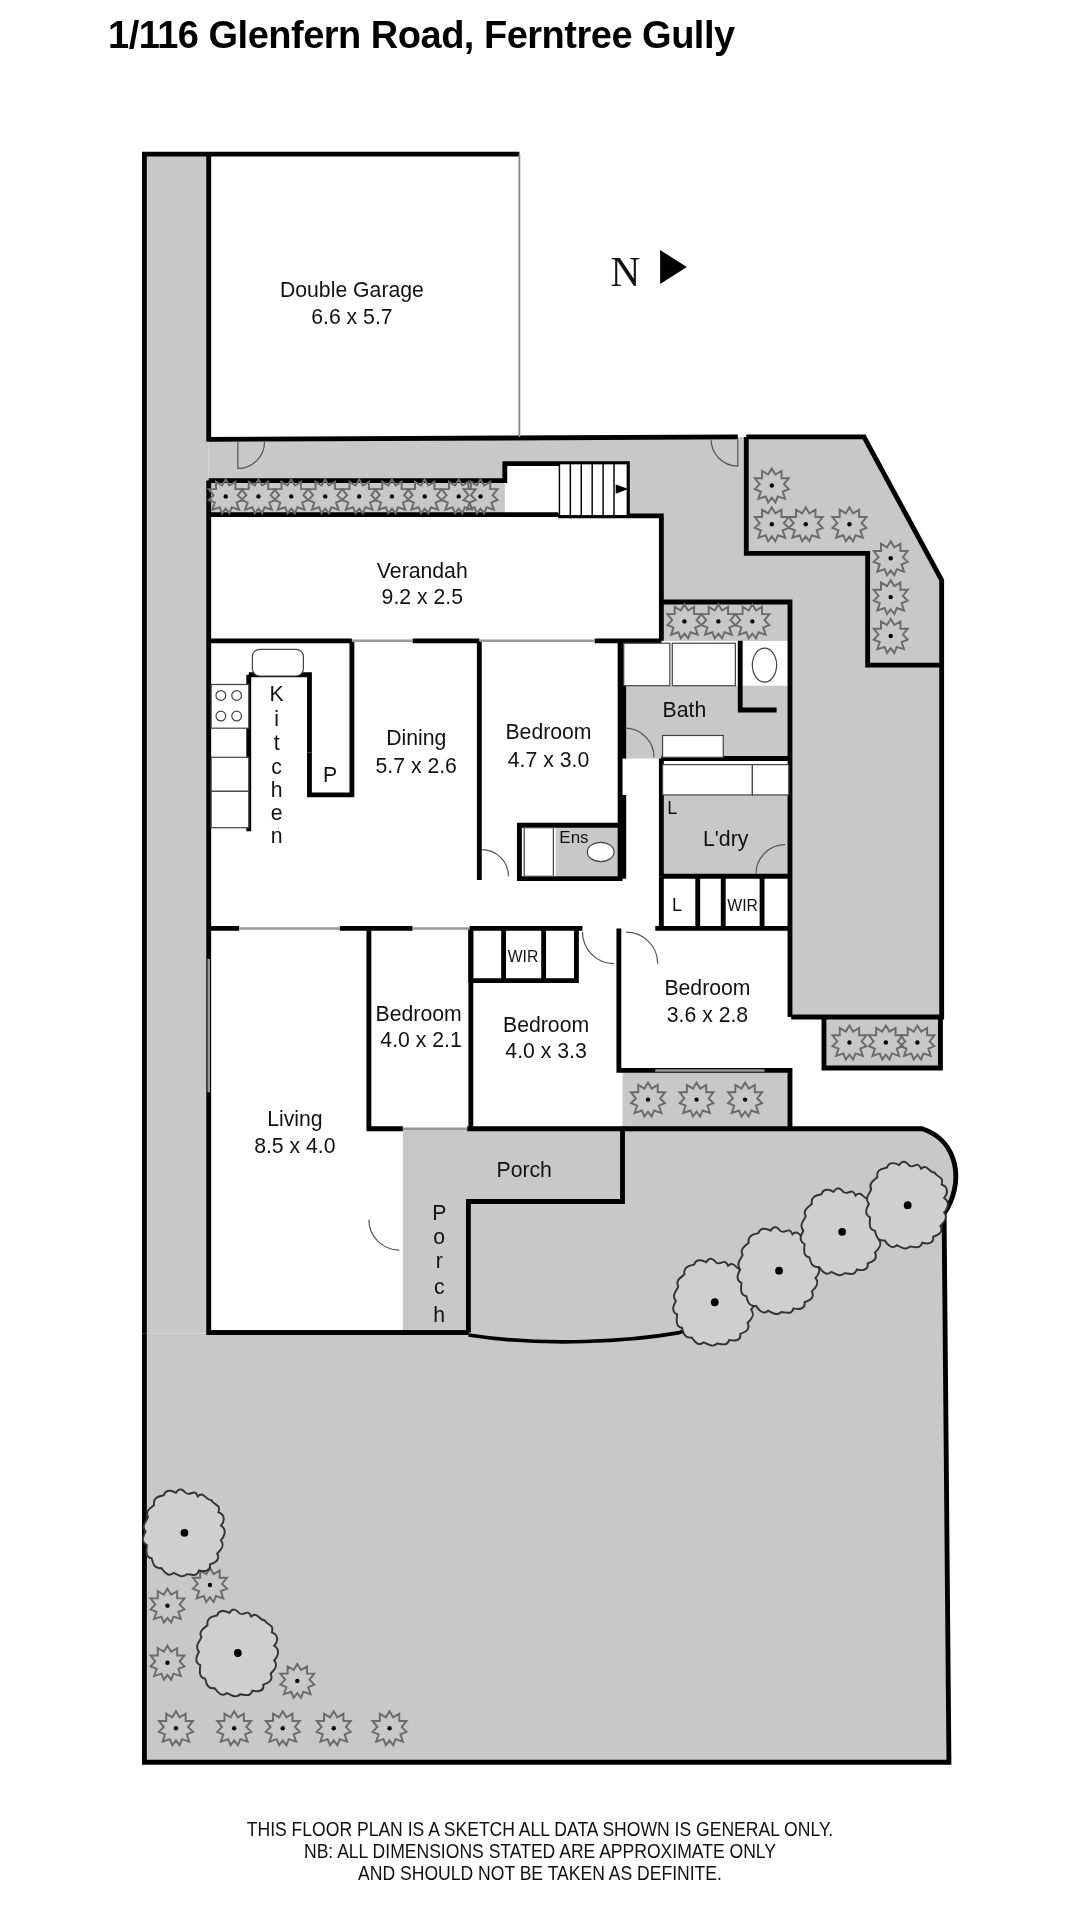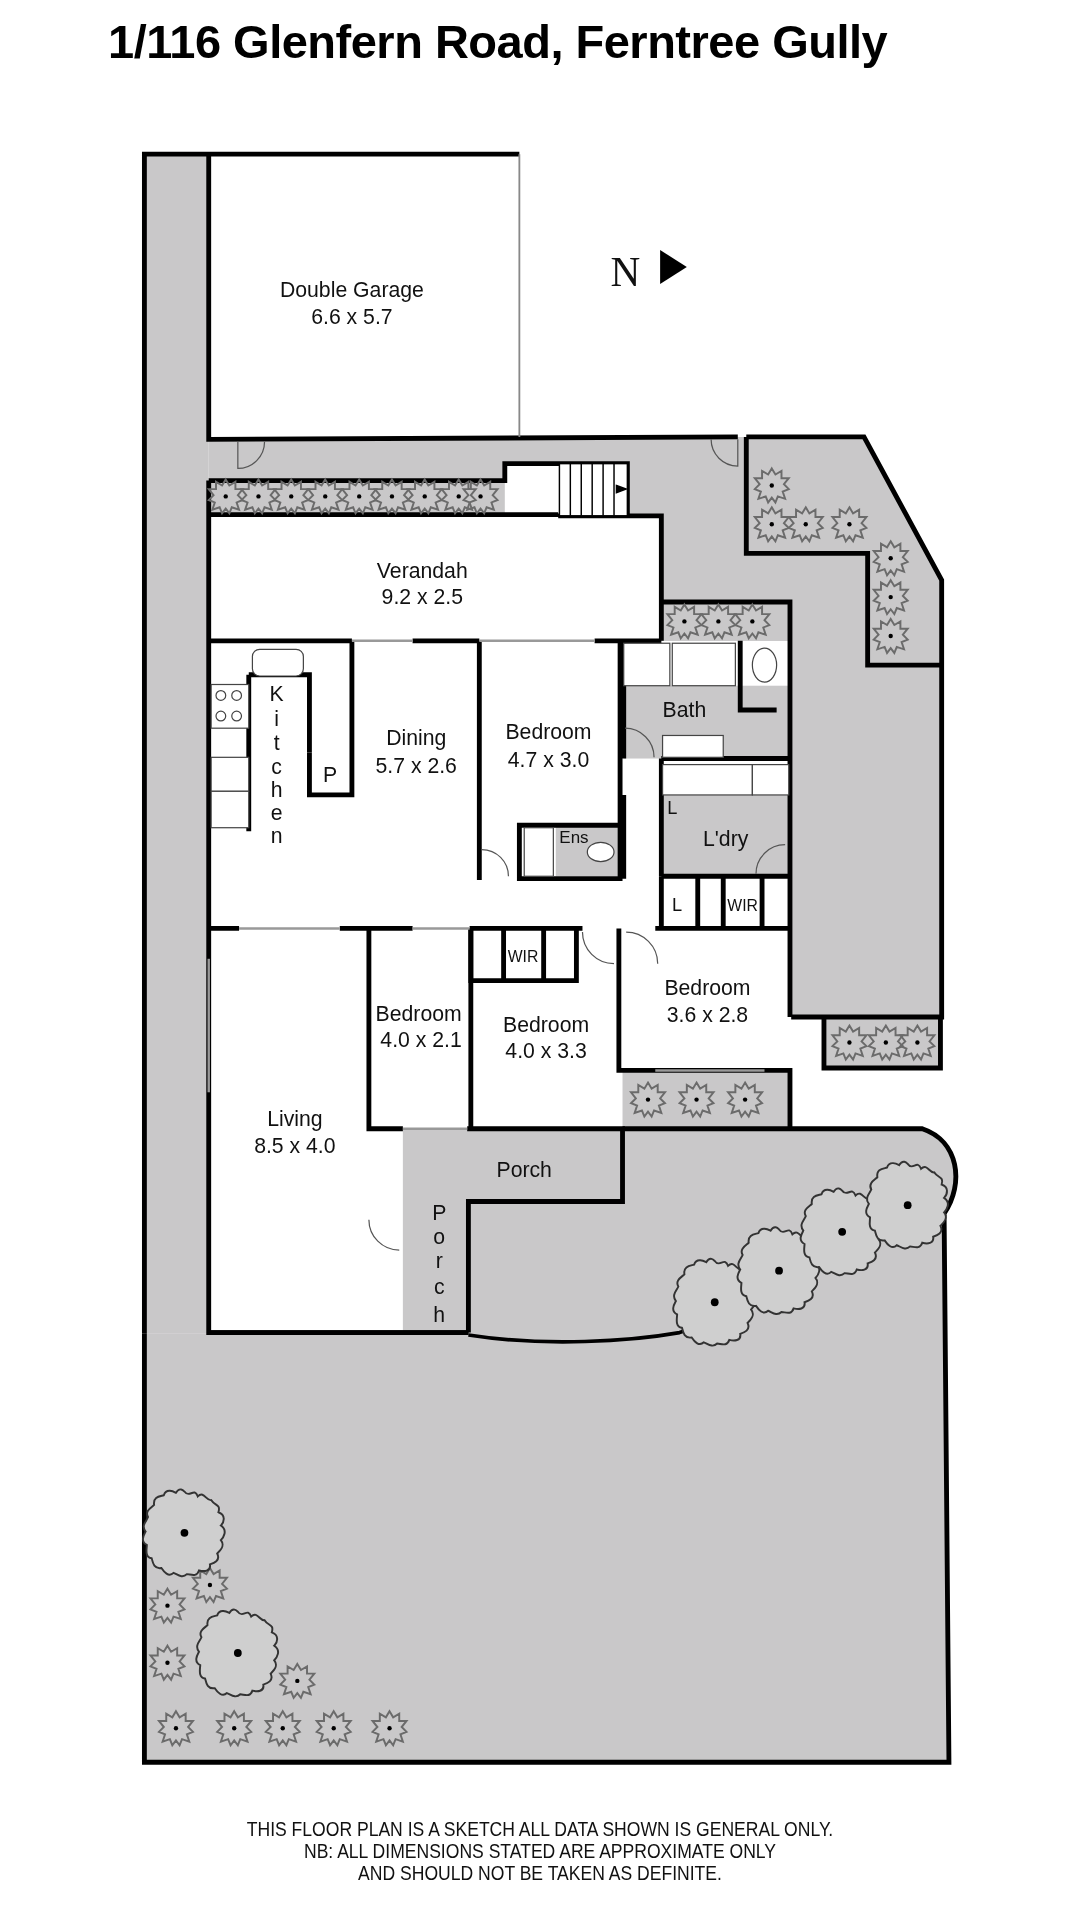--- a/index.html
+++ b/index.html
@@ -1,17 +1,17 @@
 <!DOCTYPE html>
 <html><head>
 <meta charset="utf-8">
 <style>
   html, body { margin:0; padding:0; background:#ffffff; }
   body { width:1080px; height:1920px; position:relative; overflow:hidden; font-family:"Liberation Sans", sans-serif; }
-  .title { position:absolute; left:108px; top:14px; font-size:47px; font-weight:bold; color:#000; letter-spacing:-0.5px; white-space:nowrap; }
+  .title { position:absolute; left:108px; top:14px; font-size:38px; font-weight:bold; color:#000; letter-spacing:-0.5px; white-space:nowrap; }
   svg.plan { position:absolute; left:0; top:0; width:1080px; height:1920px; }
   .disclaimer { position:absolute; left:0; width:1080px; top:1818px; text-align:center; font-size:19.5px; line-height:22px; color:#111; transform:scaleX(0.9); transform-origin:center; }
   .disclaimer div { white-space:nowrap; }
   .lbl { font-family:"Liberation Sans", sans-serif; font-size:17.5px; fill:#111; text-anchor:middle; }
   .north { font-family:"Liberation Serif", serif; font-size:34px; fill:#111; }
 </style>
 </head>
 <body>
 
 <div class="title">1/116 Glenfern Road, Ferntree Gully</div>

